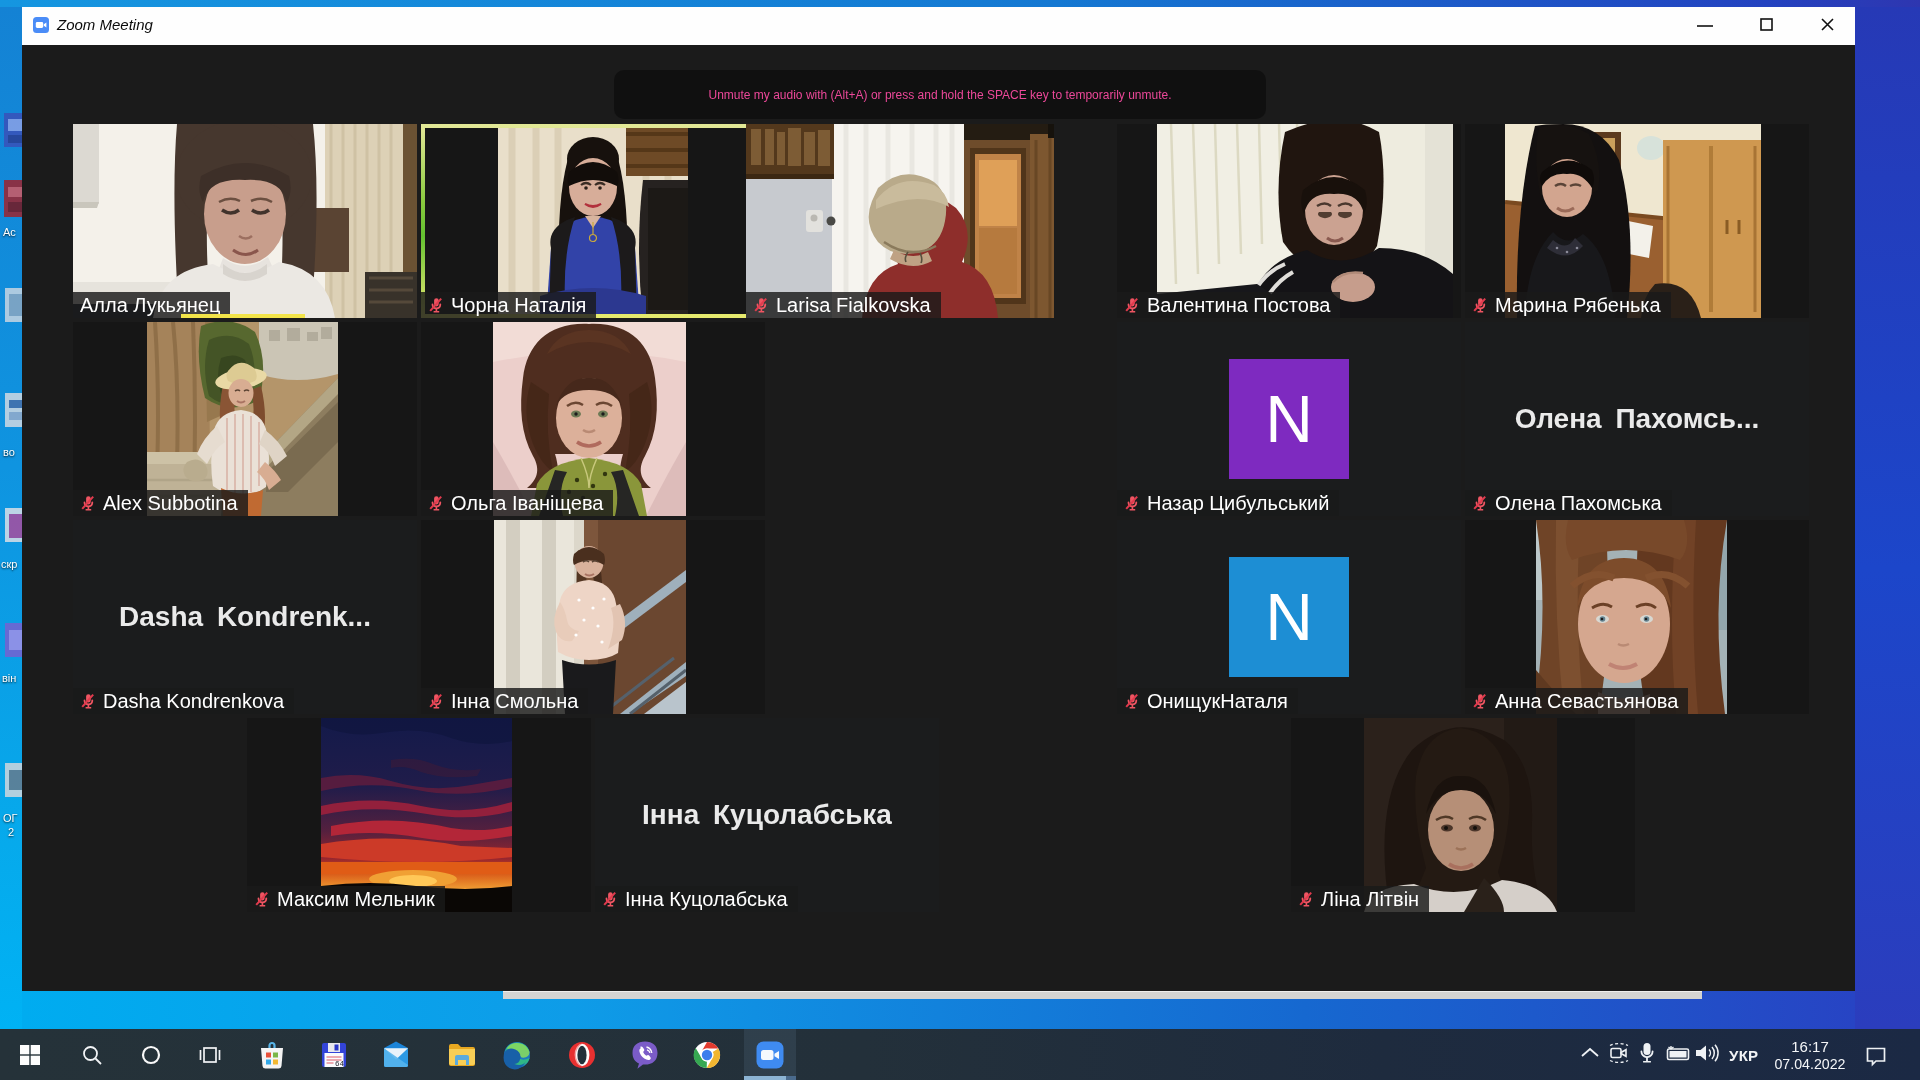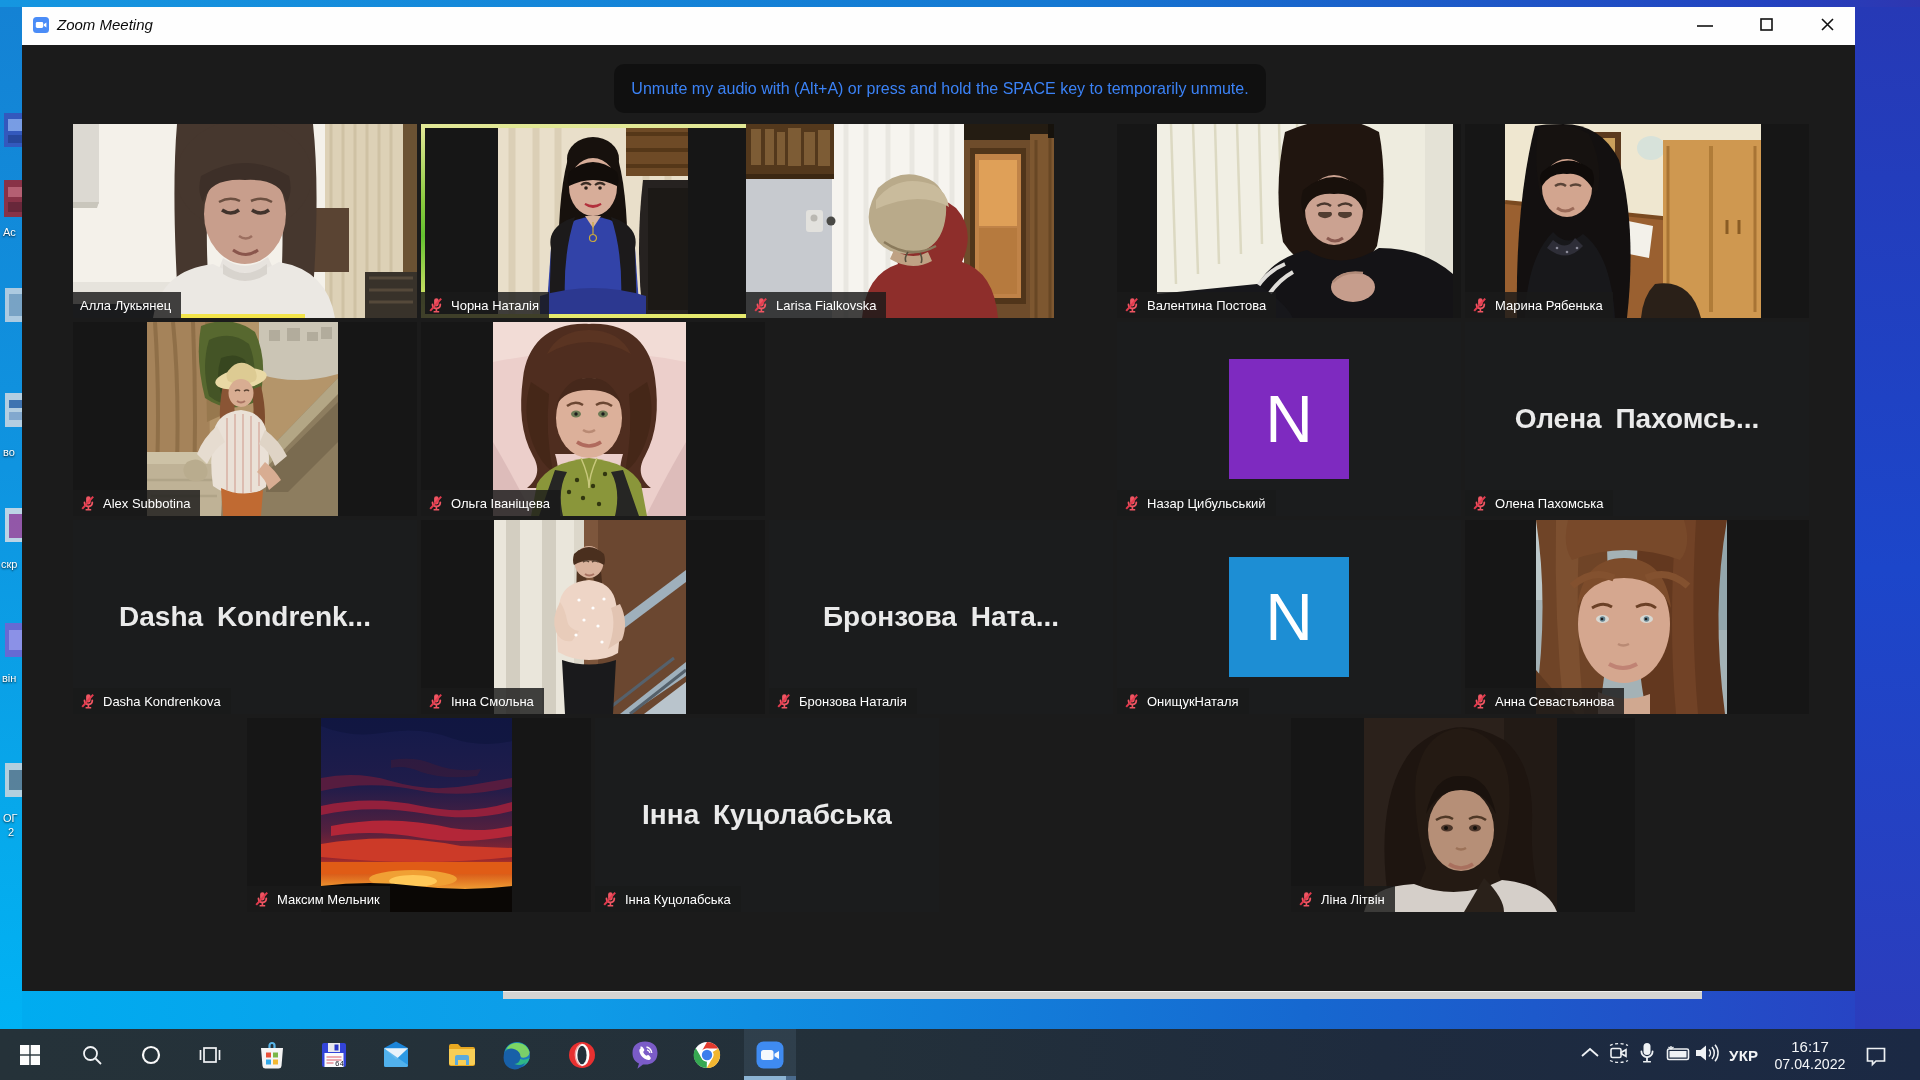--- a/index.html
+++ b/index.html
@@ -6,28 +6,28 @@
 #s{position:absolute;left:0;top:0;width:1920px;height:1080px;
 background:linear-gradient(80deg,#09a4ea 0%,#0b9ce6 20%,#1090e0 45%,#1470d4 62%,#1c54ca 76%,#2442c0 88%,#2c36b6 100%);}
 .abs{position:absolute;}
 #win{position:absolute;left:22px;top:7px;width:1833px;height:984px;background:#1b1b1b;}
 #tbar{position:absolute;left:22px;top:7px;width:1833px;height:38px;background:#fefefe;}
 #title{position:absolute;left:57px;top:16px;font-size:15px;color:#0b0b0b;font-style:italic;}
 .tile{position:absolute;height:194px;width:344px;background:#161616;overflow:hidden;}
 .tt{background:#1b1c1d;}
 .ph{position:absolute;top:0;height:194px;}
 .nm{position:absolute;left:0;bottom:0;height:26px;background:rgba(26,26,26,.82);
-color:#fff;font-size:13px;display:flex;align-items:center;padding:0 10px 0 7px;white-space:nowrap;}
+color:#fff;font-size:20px;display:flex;align-items:center;padding:0 10px 0 7px;white-space:nowrap;}
 .nm svg{margin-right:7px;}
 .big{position:absolute;left:0;top:0;width:100%;height:194px;display:flex;align-items:center;
 justify-content:center;color:#eaeaea;font-size:28px;font-weight:700;word-spacing:6px;}
 .sq{position:absolute;left:112px;top:37px;width:120px;height:120px;display:flex;align-items:center;
 justify-content:center;color:#fff;font-size:66px;}
-#tip{position:absolute;left:614px;top:64px;width:652px;height:49px;background:rgba(16,16,16,.94);
-border-radius:10px;color:#3b82f6;font-size:16px;display:flex;align-items:center;justify-content:center;}
+#tip{position:absolute;left:614px;top:70px;width:652px;height:49px;background:rgba(16,16,16,.94);
+border-radius:10px;color:#ec4899;font-size:12px;display:flex;align-items:center;justify-content:center;}
 #peek{position:absolute;left:503px;top:991px;width:1199px;height:7px;background:#d4d4d2;border-top:1px solid #efefed;}
 #task{position:absolute;left:0;top:1029px;width:1920px;height:51px;
 background:linear-gradient(90deg,#253239 0%,#23303a 45%,#1e2b3e 72%,#1b2944 100%);}
 .ti{position:absolute;top:1030px;width:48px;height:50px;display:flex;align-items:center;justify-content:center;}
 .dt{position:absolute;color:#fff;font-size:11px;text-shadow:0 1px 2px rgba(0,0,0,.8);}
 .dico{position:absolute;left:0;width:22px;opacity:.82;}
 </style></head>
 <body>
 <div id="s">
 
@@ -384,30 +384,20 @@
 <path d="M68 140 q27 9 54 0 l-3 54 h-48z" fill="#1a1a1c"></path>
 </svg>
       <div class="nm"><svg width="16" height="16" viewBox="0 0 16 16">
           <g fill="#ef5562">
             <rect x="6.1" y="1.2" width="4.6" height="8.2" rx="2.3"></rect>
             <path d="M3.6 7.5a.9.9 0 0 1 1.8 0 3 3 0 0 0 6 0 .9.9 0 0 1 1.8 0 4.8 4.8 0 0 1-4 4.73V14h2v1.4H5.6V14h2v-1.77a4.8 4.8 0 0 1-4-4.73z"></path>
           </g>
           <line x1="2.2" y1="13.8" x2="13.2" y2="1.6" stroke="#e23b4e" stroke-width="2"></line>
         </svg>Інна Смольна</div>
     </div>
-<div class="tile tt" style="left:769px;top:520px;width:344px">
-      <div class="big">Бронзова Ната...</div>
-      <div class="nm"><svg width="16" height="16" viewBox="0 0 16 16">
-          <g fill="#ef5562">
-            <rect x="6.1" y="1.2" width="4.6" height="8.2" rx="2.3"></rect>
-            <path d="M3.6 7.5a.9.9 0 0 1 1.8 0 3 3 0 0 0 6 0 .9.9 0 0 1 1.8 0 4.8 4.8 0 0 1-4 4.73V14h2v1.4H5.6V14h2v-1.77a4.8 4.8 0 0 1-4-4.73z"></path>
-          </g>
-          <line x1="2.2" y1="13.8" x2="13.2" y2="1.6" stroke="#e23b4e" stroke-width="2"></line>
-        </svg>Бронзова Наталія</div>
-    </div>
 <div class="tile tt" style="left:1117px;top:520px;width:344px">
       <div class="sq" style="background:#1d8ed4">N</div>
       <div class="nm"><svg width="16" height="16" viewBox="0 0 16 16">
           <g fill="#ef5562">
             <rect x="6.1" y="1.2" width="4.6" height="8.2" rx="2.3"></rect>
             <path d="M3.6 7.5a.9.9 0 0 1 1.8 0 3 3 0 0 0 6 0 .9.9 0 0 1 1.8 0 4.8 4.8 0 0 1-4 4.73V14h2v1.4H5.6V14h2v-1.77a4.8 4.8 0 0 1-4-4.73z"></path>
           </g>
           <line x1="2.2" y1="13.8" x2="13.2" y2="1.6" stroke="#e23b4e" stroke-width="2"></line>
         </svg>ОнищукНаталя</div>
     </div>

